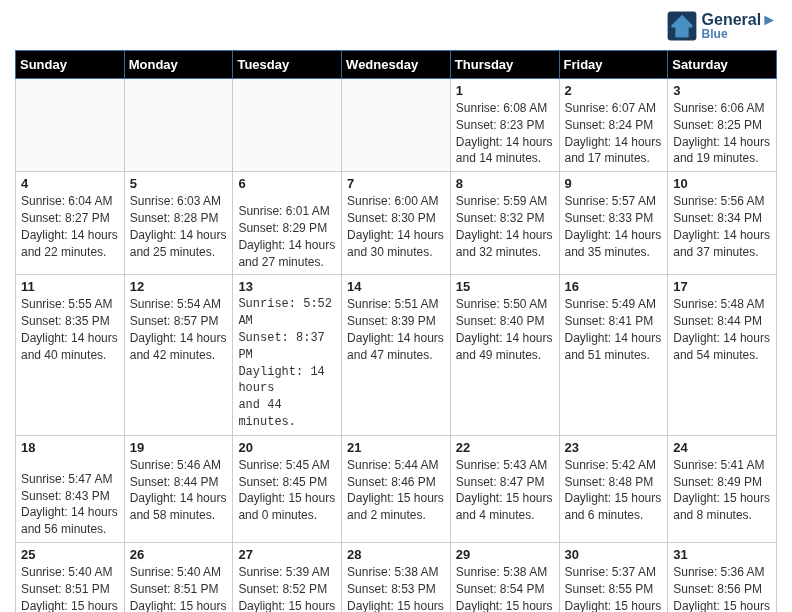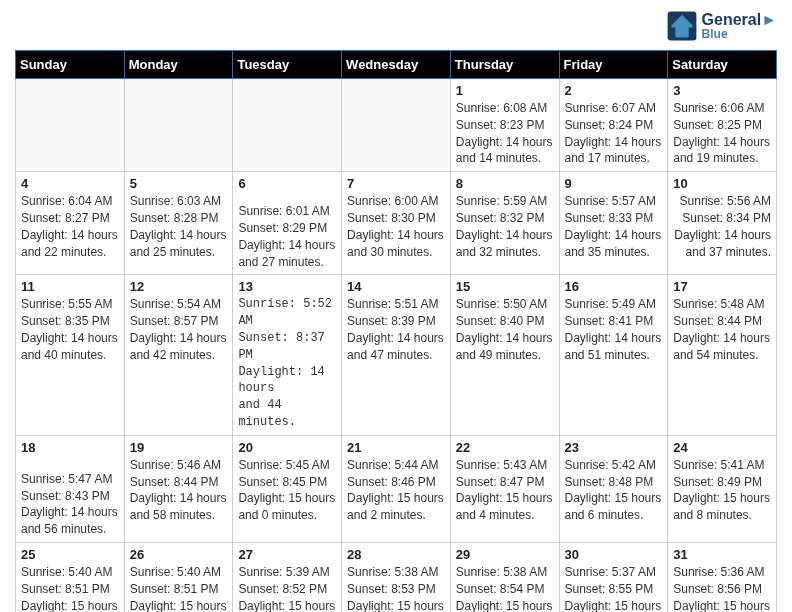--- a/index.html
+++ b/index.html
@@ -182,21 +182,21 @@
           </td>
           <td>
             <span class="day-number">9</span>
             <div class="day-info" style="white-space: pre-line;">Sunrise: 5:57 AM
 Sunset: 8:33 PM
 Daylight: 14 hours
 and 35 minutes.</div>
           </td>
           <td>
             <span class="day-number">10</span>
-            <div class="day-info" style="white-space: pre-line; text-align: right;">Sunrise: 5:56 AM
+            <div class="day-info" style="white-space: pre-line;">Sunrise: 5:56 AM
 Sunset: 8:34 PM
 Daylight: 14 hours
 and 37 minutes.</div>
           </td>
         </tr>
         <tr>
           <td>
             <span class="day-number">11</span>
             <div class="day-info" style="white-space: pre-line;">Sunrise: 5:55 AM
 Sunset: 8:35 PM

